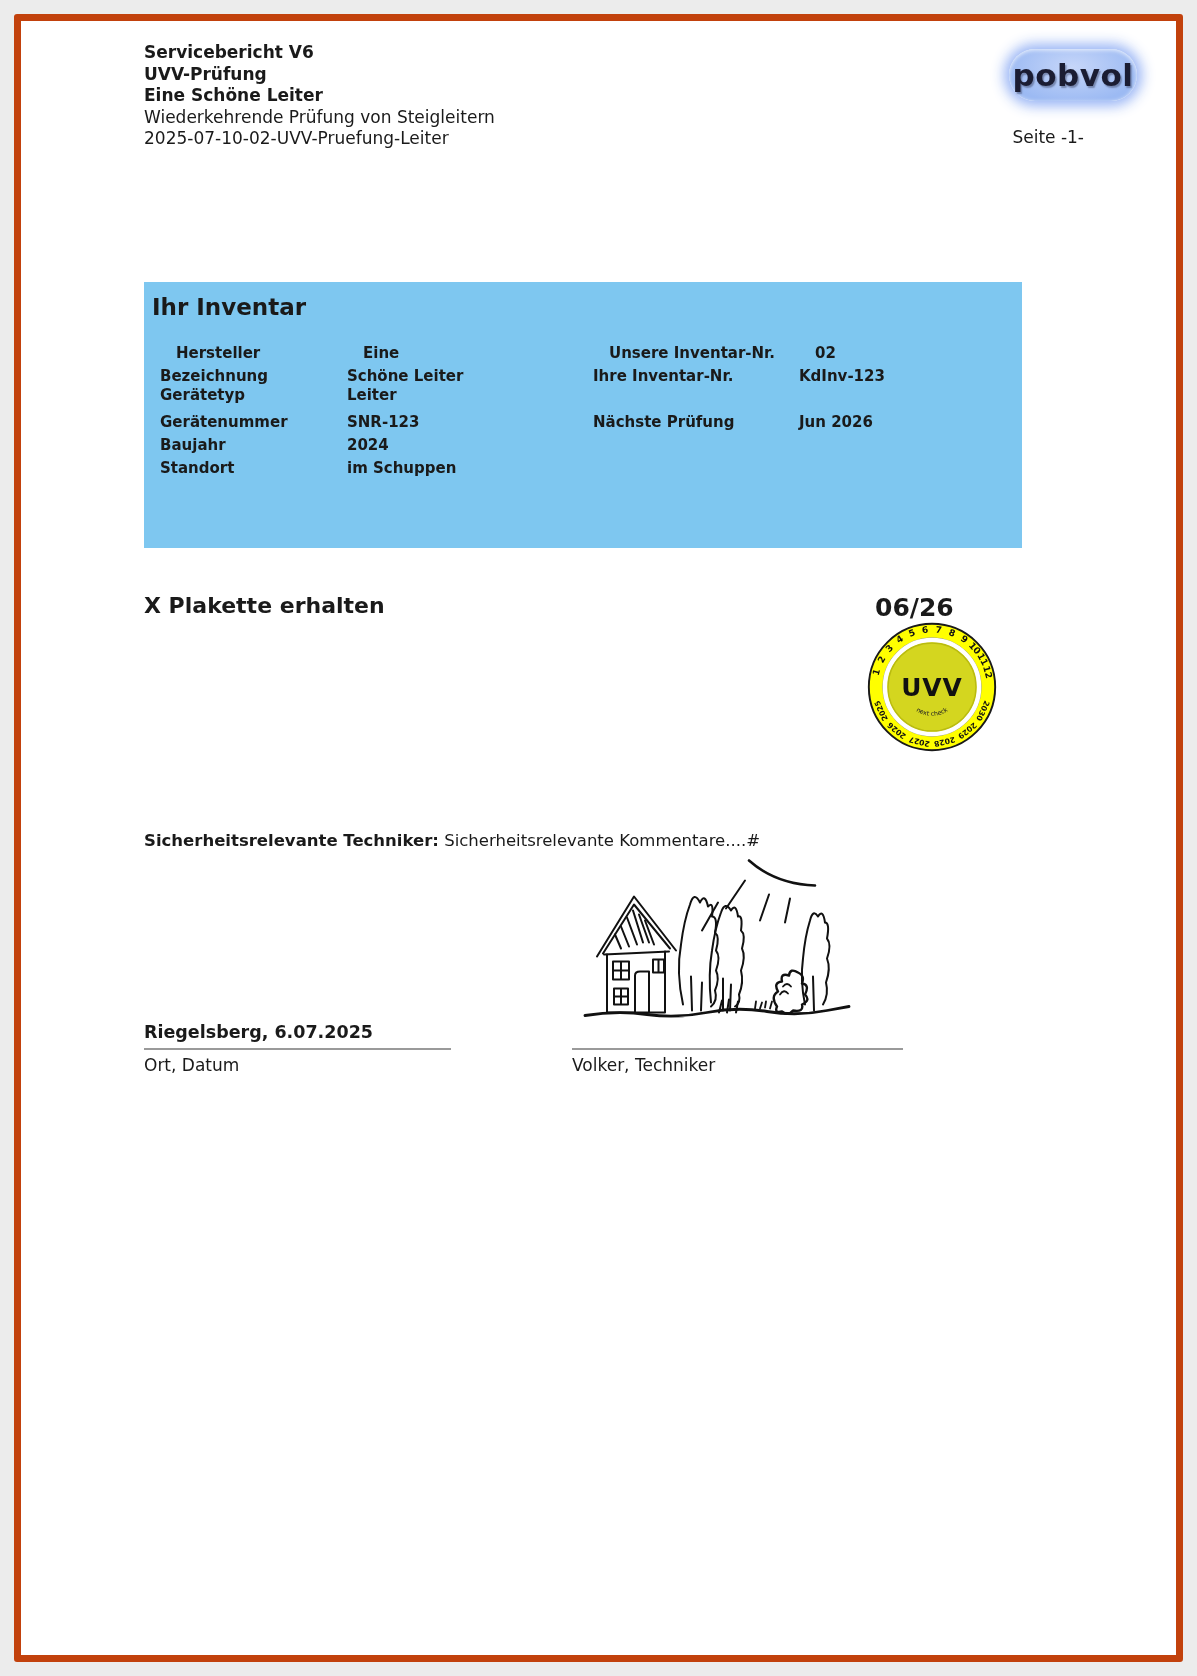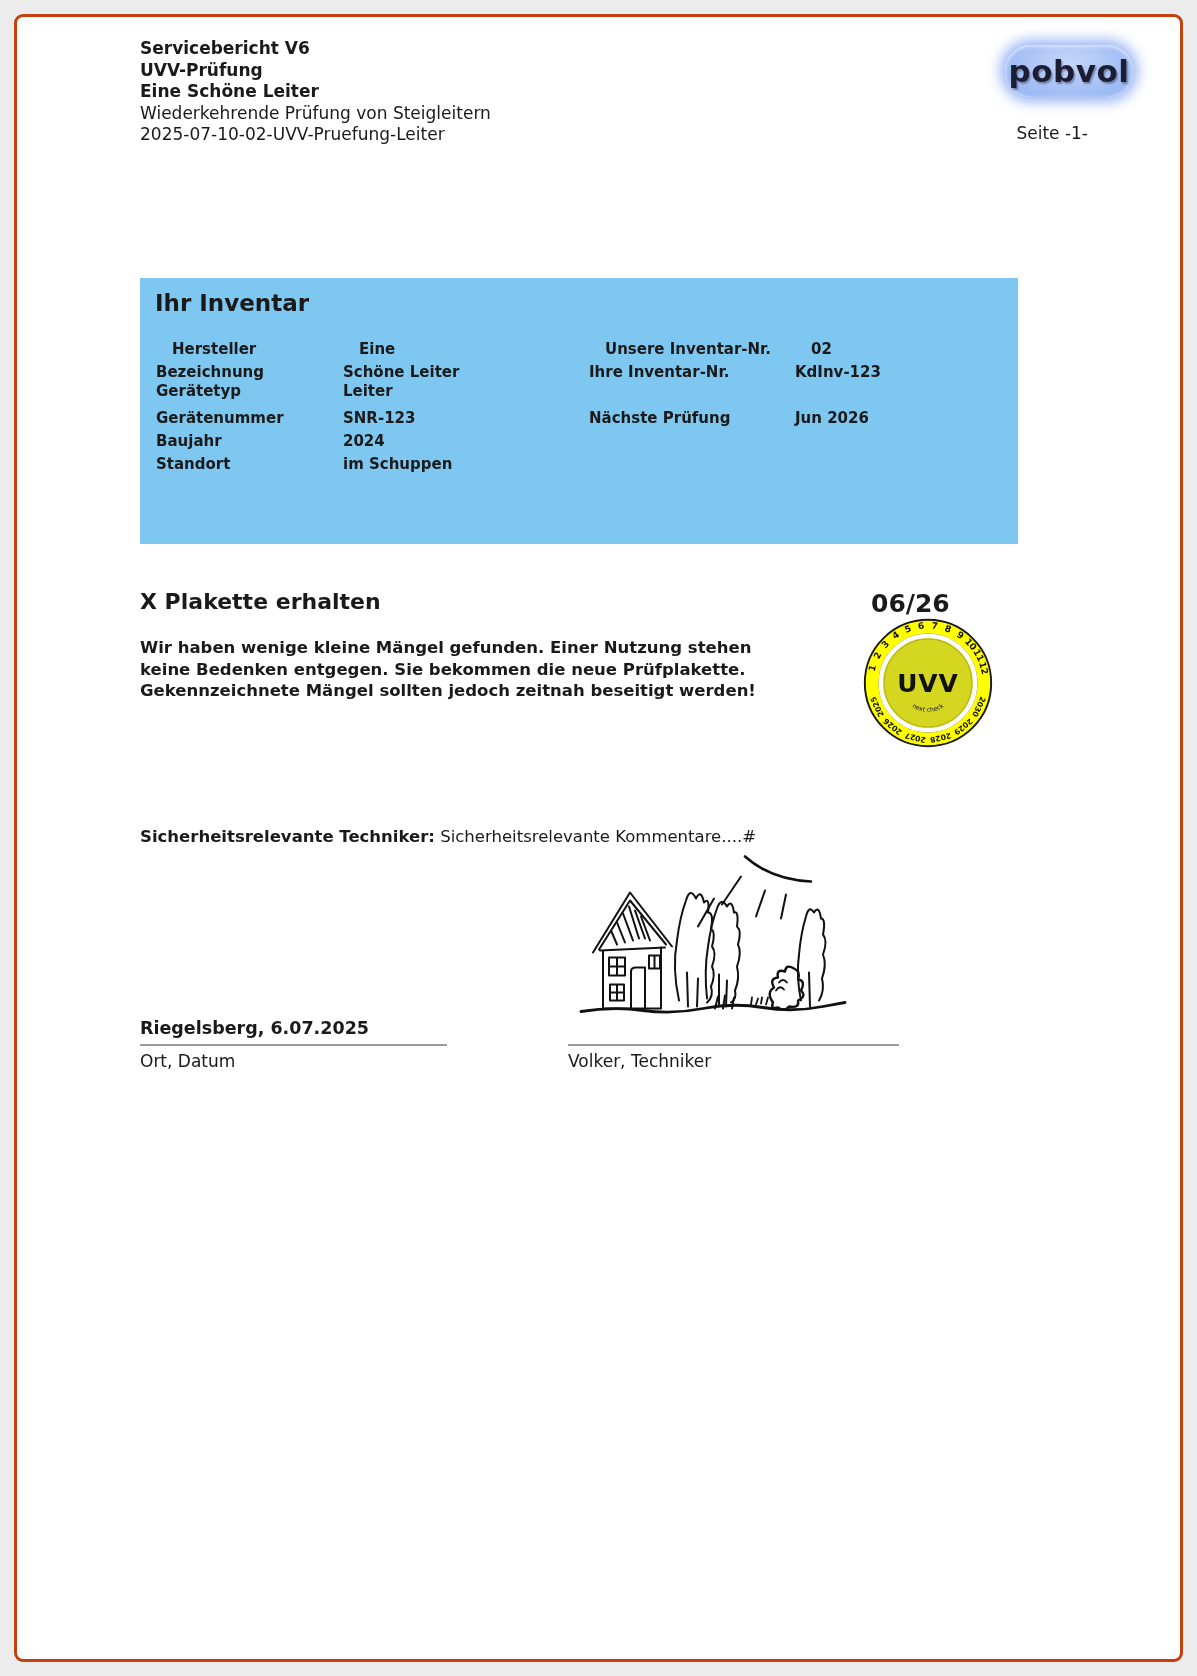--- a/index.html
+++ b/index.html
@@ -7,22 +7,22 @@
     width:1197px;height:1676px;
     background:#ececec;
     font-family:"DejaVu Sans","Liberation Sans",sans-serif;
     color:#1a1a1a;
     position:relative;
   }
   .page{
     position:absolute;left:14px;top:14px;
     width:1169px;height:1648px;
     background:#ffffff;
-    border:3px solid #c2410c;
-    border-radius:9px;
+    border:7px solid #c2410c;
+    border-radius:3px;
     box-sizing:border-box;
     overflow:hidden;
   }
   
   .header-block{position:absolute;left:123px;top:21px;font-size:17px;line-height:21.6px;}
   .header-block .hb{font-weight:bold;}
   .logo-pill{
     position:absolute;left:988px;top:28px;width:128px;height:52px;
     border-radius:26px;
     background:radial-gradient(ellipse at 50% 35%, #c6d6f9 0%, #9cbaf3 75%);
@@ -31,21 +31,21 @@
   }
   .logo-pill span{
     font-size:31px;font-weight:bold;color:#1b1d33;
     text-shadow:1.5px 1.5px 1.5px rgba(70,80,115,0.55);
     letter-spacing:0.5px;
   }
   .page-label{position:absolute;top:106px;right:92px;font-size:17px;}
   
   .inv-box{
     position:absolute;left:123px;top:261px;width:878px;height:266px;
-    background:#7ec7f0;box-sizing:border-box;padding:10px 15px;
+    background:#7ec7f0;box-sizing:border-box;padding:10px 8px;
   }
   .inv-title{font-size:23px;font-weight:bold;margin:2px 0 0 0;}
   .inv-fields{position:absolute;left:16px;top:62px;right:8px;font-size:15px;font-weight:bold;}
   .inv-row{position:absolute;height:23px;left:0;right:0;}
   .r0{top:0;margin-left:16px;} .r1{top:23px;} .r2{top:42px;text-align:right;} .r3{top:69px;} .r4{top:92px;text-align:right;} .r5{top:115px;}
   .c-l1{position:absolute;left:0;}
   .c-v1{position:absolute;left:187px;}
   .c-l2{position:absolute;left:433px;}
   .c-v2{position:absolute;left:639px;}
   
@@ -115,25 +115,20 @@
       </div>
       <div class="inv-row r5">
         <span class="c-l1">Standort</span>
         <span class="c-v1">im Schuppen</span>
       </div>
     </div>
   </div>
 
   <div class="result-heading">X Plakette erhalten</div>
   <div class="result-period">06/26</div>
-  <div class="result-message">
-    <div>Wir haben wenige kleine Mängel gefunden. Einer Nutzung stehen</div>
-    <div>keine Bedenken entgegen. Sie bekommen die neue Prüfplakette.</div>
-    <div>Gekennzeichnete Mängel sollten jedoch zeitnah beseitigt werden!</div>
-  </div>
 
   <div class="badge-wrap">
     <svg width="134" height="134" viewBox="0 0 140 140">
       <circle cx="70" cy="70" r="66" fill="#ffff00" stroke="#1a1a1a" stroke-width="2"></circle>
       <circle cx="70" cy="70" r="51.5" fill="none" stroke="#8a8a8a" stroke-width="0.9"></circle>
       <circle cx="70" cy="70" r="49" fill="none" stroke="#ffffff" stroke-width="5"></circle>
       <circle cx="70" cy="70" r="46" fill="#d4d61f" stroke="#b9bb10" stroke-width="1.5"></circle>
 
       <g font-size="9.5" font-weight="bold" fill="#111" text-anchor="middle" font-family="DejaVu Sans, sans-serif">
         <text transform="translate(14.9,55.3) rotate(-75)">1</text>

